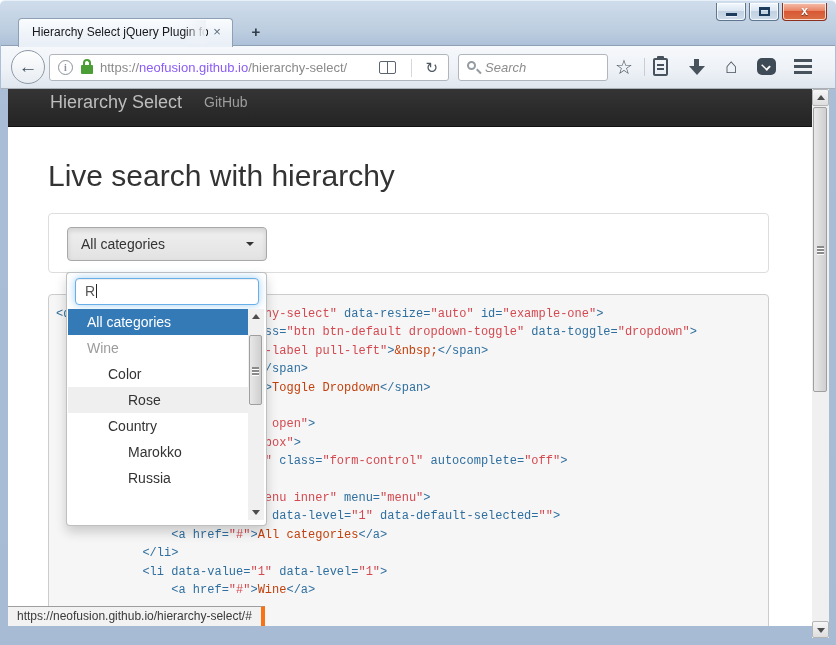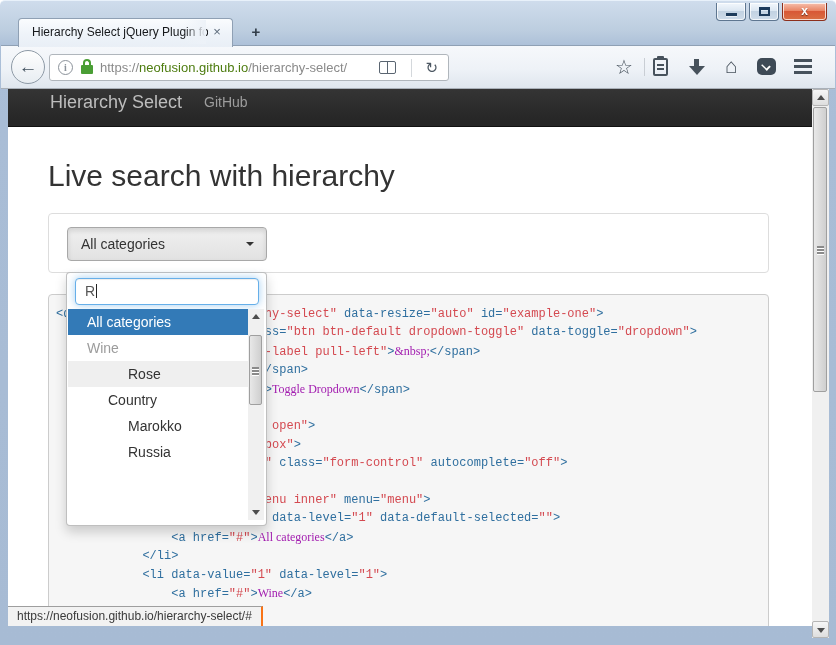--- a/index.html
+++ b/index.html
@@ -47,21 +47,21 @@
   .urlbar { position:absolute; left:48px; top:8px; width:400px; height:27px; background:#fff;
     border:1px solid #b0b6bc; border-radius:3px; }
   .info-icon { position:absolute; left:8px; top:5px; width:15px; height:15px; border-radius:50%;
     border:1px solid #8b929a; color:#8b929a; font-size:10px; line-height:13px; text-align:center;
     font-family:"Liberation Serif", serif; font-weight:bold; }
   .lock-icon { position:absolute; left:31px; top:4px; width:12px; height:17px; }
   .lock-shackle { position:absolute; left:2px; top:0; width:8px; height:8px;
     border:2px solid #4a9e35; border-bottom:none; border-radius:4px 4px 0 0; }
   .lock-body { position:absolute; left:0; top:6px; width:12px; height:9px; background:#4a9e35; border-radius:1px; }
   .url-text { position:absolute; left:50px; top:0; height:25px; line-height:25px; font-size:13px; white-space:nowrap; }
-  .url-text .dim { color:#8a8a8a; } .url-text .host { color:#4d7c0f; }
+  .url-text .dim { color:#8a8a8a; } .url-text .host { color:#8b5cf6; }
   .reader-icon { position:absolute; right:52px; top:6px; width:17px; height:13px;
     border:1px solid #5a6571; border-radius:2px; }
   .reader-icon::after { content:""; position:absolute; left:7px; top:0; width:1px; height:11px; background:#5a6571; }
   .urlbar-sep { position:absolute; right:36px; top:4px; width:1px; height:18px; background:#d4d8dc; }
   .refresh-icon { position:absolute; right:10px; top:2px; font-size:15px; color:#4d5863; line-height:22px; }
   .searchbox { position:absolute; left:457px; top:8px; width:150px; height:27px; background:#fff;
     border:1px solid #b0b6bc; border-radius:3px; }
   .mag { position:absolute; left:8px; top:6px; width:9px; height:9px; border:2px solid #959ba2; border-radius:50%; }
   .mag::after { content:""; position:absolute; left:7px; top:7px; width:2px; height:6px; background:#959ba2;
     transform:rotate(-45deg); transform-origin:top left; }
@@ -103,21 +103,21 @@
     background:linear-gradient(#f0f0f0,#e2e2e2); border:1px solid #a8a8a8; border-radius:4px;
     box-shadow:inset 0 3px 5px rgba(0,0,0,.12); }
   .select-label { position:absolute; left:13px; top:0; line-height:32px; font-size:14px; color:#333; }
   .caret-down { position:absolute; right:12px; top:14px; width:0; height:0;
     border-left:4px solid transparent; border-right:4px solid transparent; border-top:4px solid #333; }
 
   .code { position:absolute; left:40px; top:217px; width:721px; height:420px;
     background:#f6f6f6; border:1px solid #ccc; border-radius:4px; padding:10px 0 0 7px;
     font-family:"Liberation Mono", monospace; font-size:12px; line-height:18.4px; color:#333; }
   .code-line { white-space:pre; }
-  .tok-p { color:#2f6f9f; } .tok-v { color:#d44950; } .tok-t { color:#a21caf;font-family:Liberation Serif, serif; }
+  .tok-p { color:#2f6f9f; } .tok-v { color:#d44950; } .tok-t { color:#c2410c; }
 
   
   .dropdown { position:absolute; left:58px; top:195px; width:201px; height:254px; background:#fff;
     border:1px solid rgba(0,0,0,.25); border-radius:4px; box-shadow:0 6px 12px rgba(0,0,0,.18); z-index:5; }
   .dd-search { position:absolute; left:8px; top:5px; width:184px; height:27px; background:#fff;
     border:1px solid #66afe9; border-radius:4px;
     box-shadow:inset 0 1px 1px rgba(0,0,0,.075), 0 0 8px rgba(102,175,233,.6); }
   .dd-search-text { position:absolute; left:9px; top:0; line-height:25px; font-size:14px; color:#555; }
   .text-caret { display:inline-block; width:1px; height:14px; background:#222; vertical-align:-2px; margin-left:1px; }
   .dd-list { position:absolute; left:1px; top:36px; width:181px; }
@@ -137,21 +137,21 @@
     border:1px solid #9f9f9f; border-radius:2px; }
   .grip { position:absolute; left:2px; width:7px; height:1.5px; background:#8a8a8a; box-shadow:0 1px 0 #fff; }
 
   .page-scroll { left:812px; top:88px; width:17px; height:549px; position:absolute; background:#f0f0f0; }
   .ps-btn { position:absolute; left:0; width:17px; height:17px;
     background:linear-gradient(#f6f6f6,#dedede); border:1px solid #b5b5b5; border-radius:2px; }
   .ps-btn .sb-up { left:4px; top:5px; } .ps-btn .sb-down { left:4px; top:6px; }
   .ps-thumb { left:1px; top:18px; width:14px; height:285px; }
 
   .statusbar { position:absolute; left:0; bottom:0; height:20px; padding:0 9px; background:#f2f2f2;
-    border-top:1px solid #9e9e9e; border-right:2px solid #f97316; line-height:18px; font-size:12px; color:#3a3a3a;
+    border-top:1px solid #9e9e9e; border-right:4px solid #f97316; line-height:18px; font-size:12px; color:#3a3a3a;
     white-space:nowrap; z-index:6; }
 </style>
 </head>
 <body>
 
 <div class="window">
 
   <div class="titlebar">
     <div class="tab">
       <div class="tab-title">Hierarchy Select jQuery Plugin fo</div>
@@ -177,20 +177,24 @@
     <div class="urlbar">
       <div class="info-icon">i</div>
       <div class="lock-icon">
         <div class="lock-shackle"></div>
         <div class="lock-body"></div>
       </div>
       <div class="url-text"><span class="dim">https://</span><span class="host">neofusion.github.io</span><span class="dim">/hierarchy-select/</span></div>
       <div class="reader-icon"></div>
       <div class="urlbar-sep"></div>
       <div class="refresh-icon">↻</div>
+    </div>
+    <div class="searchbox">
+      <div class="mag"></div>
+      <div class="search-ph">Search</div>
     </div>
     <div class="tb-icon star">☆</div>
     <div class="tbsep"></div>
     <div class="tb-icon clip">
       <div class="clip-body"></div>
         <div class="clip-top"></div>
       <div class="clip-l1"></div>
         <div class="clip-l2"></div>
     </div>
     <div class="tb-icon dl">
@@ -243,20 +247,21 @@
         <div class="code-line"><span class="tok-p">                &lt;a href=</span><span class="tok-v">"#"</span><span class="tok-p">&gt;</span><span class="tok-t">Wine</span><span class="tok-p">&lt;/a&gt;</span></div>
       </div>
 
     <div class="dropdown">
       <div class="dd-search">
         <div class="dd-search-text"><span>R</span><span class="text-caret"></span></div>
       </div>
       <div class="dd-list">
           <div class="dd-item lvl1 selected">All categories</div>
           <div class="dd-item lvl1 disabled">Wine</div>
+          <div class="dd-item lvl2">Color</div>
           <div class="dd-item lvl3 hover">Rose</div>
           <div class="dd-item lvl2">Country</div>
           <div class="dd-item lvl3">Marokko</div>
           <div class="dd-item lvl3">Russia</div>
         </div>
       <div class="scrollbar dd-scroll">
         <div class="sb-arrow sb-up" style="top:5px"></div>
         <div class="sb-thumb" style="top:26px;height:70px">
           <div class="grip" style="top:31px"></div>
           <div class="grip" style="top:34px"></div>

